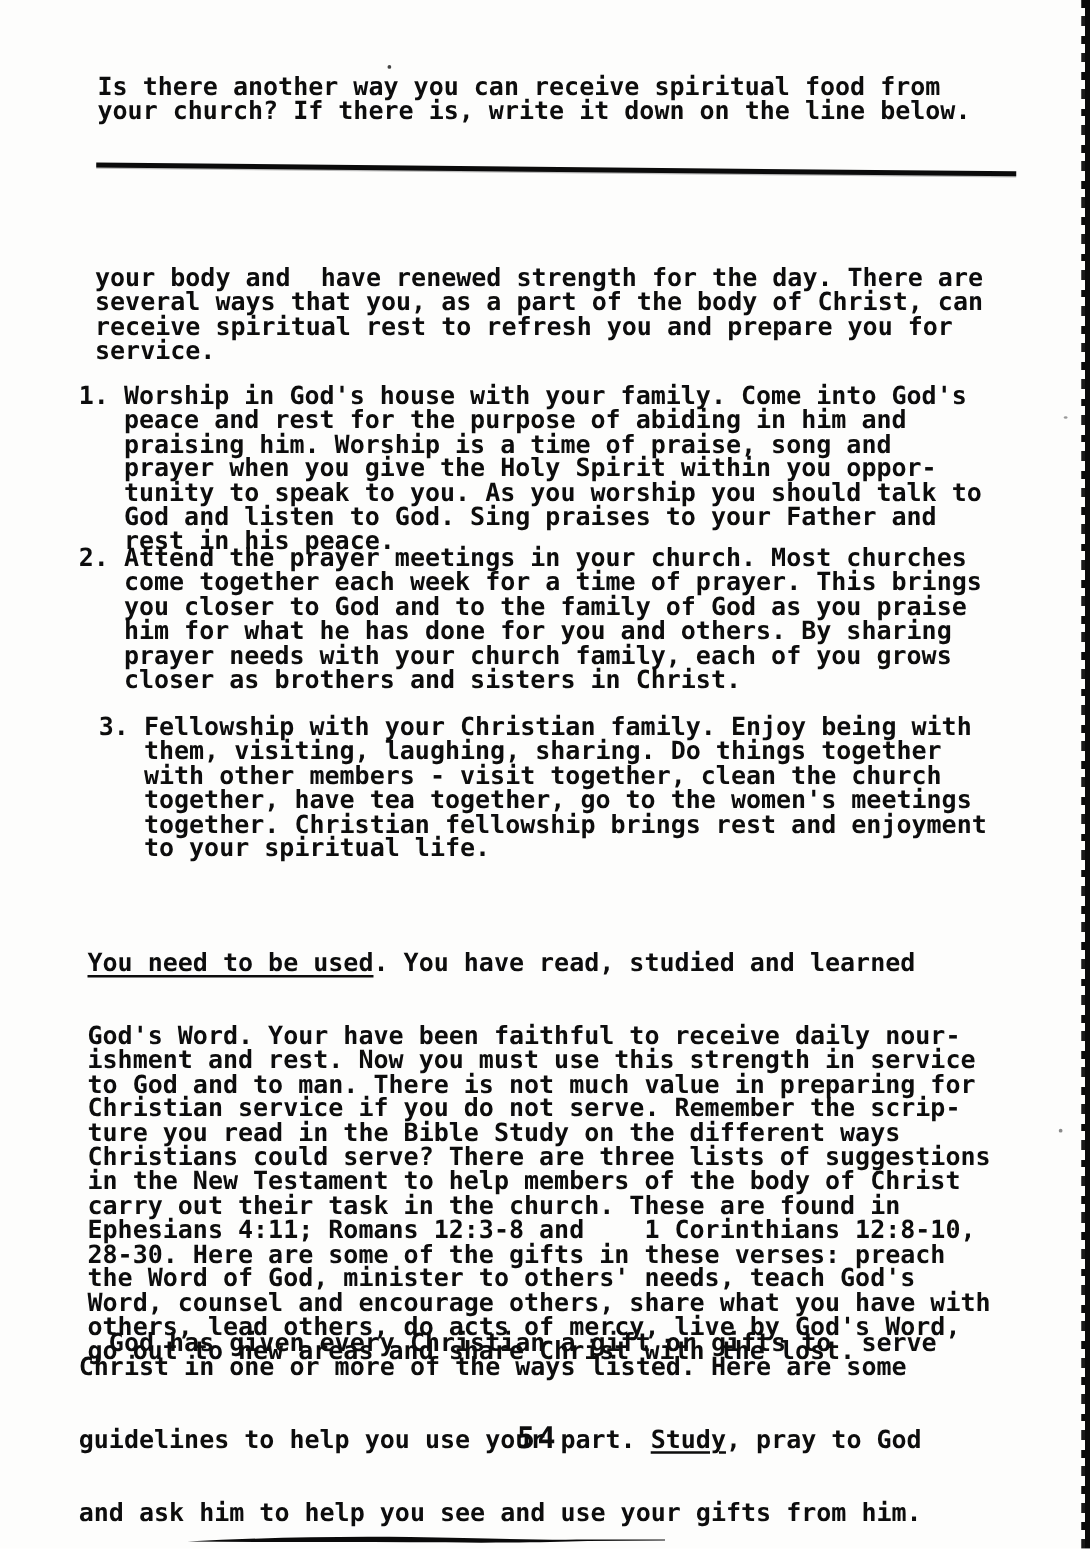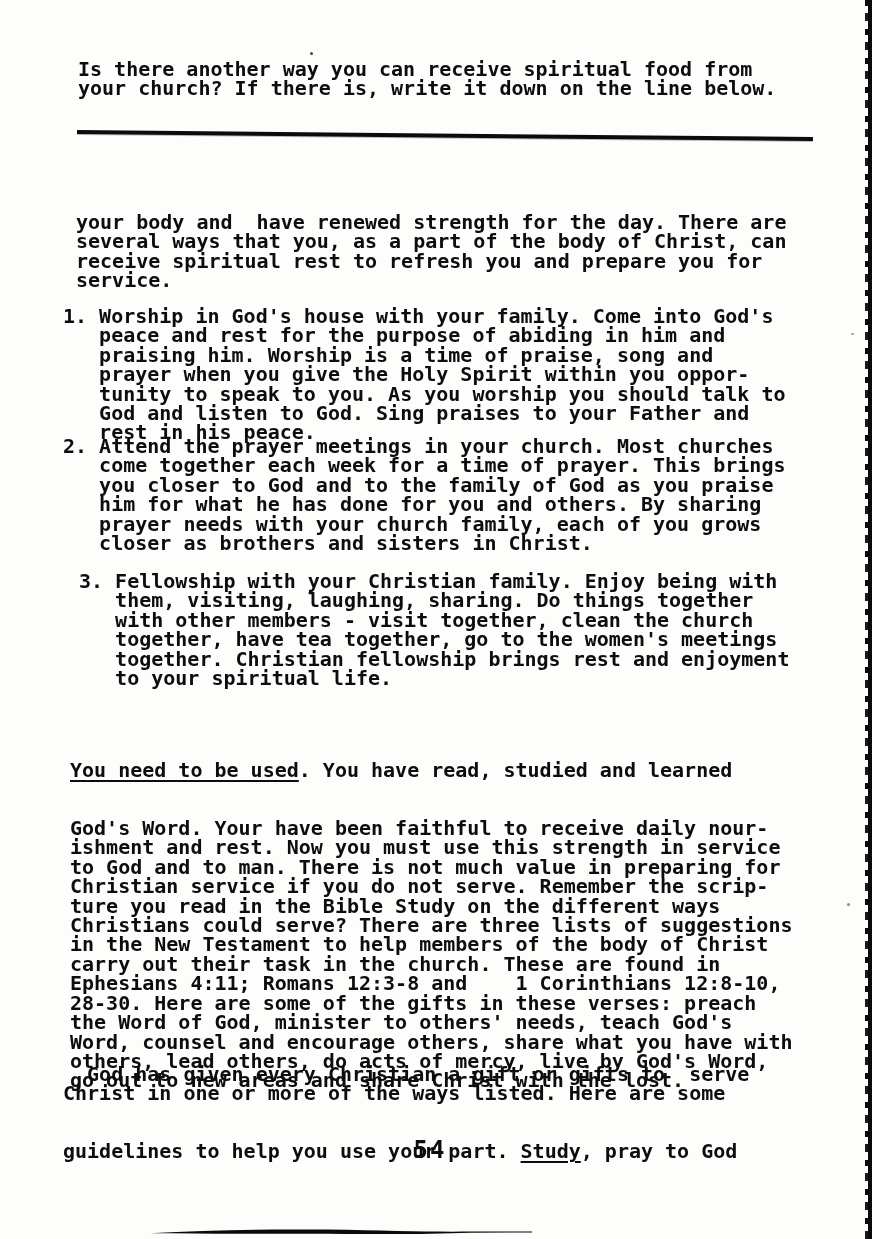--- a/index.html
+++ b/index.html
@@ -131,20 +131,21 @@
 the Word of God, minister to others' needs, teach God's
 Word, counsel and encourage others, share what you have with
 others, lead others, do acts of mercy, live by God's Word,
 go out to new areas and share Christ with the lost.</div>
   </div>
 
   <div class="blk" style="left:63px; top:1026px;">
     <div>  God has given every Christian a gift or gifts to  serve
 Christ in one or more of the ways listed. Here are some</div>
     <div><span>guidelines to help you use your part. </span><span class="u">Study</span><span>, pray to God</span></div>
+    <div>and ask him to help you see and use your gifts from him.</div>
   </div>
 
   <div class="page-number">54</div>
 
   <svg class="bottom-bar" width="400" height="12" viewBox="0 0 400 12">
     <path d="M2 9.2 C 60 6.2, 120 4.8, 180 5.6 C 240 6.6, 285 8.2, 322 7.6 L 384 7.6 L 384 8.4 L 322 8.8 C 285 10.2, 240 10.4, 180 9.8 C 120 9.4, 60 10.0, 2 9.2 Z" fill="#0a0a0a"></path>
   </svg>
 
   <div class="edge-strip"></div>
   <div class="edge-strip-ragged"></div>

